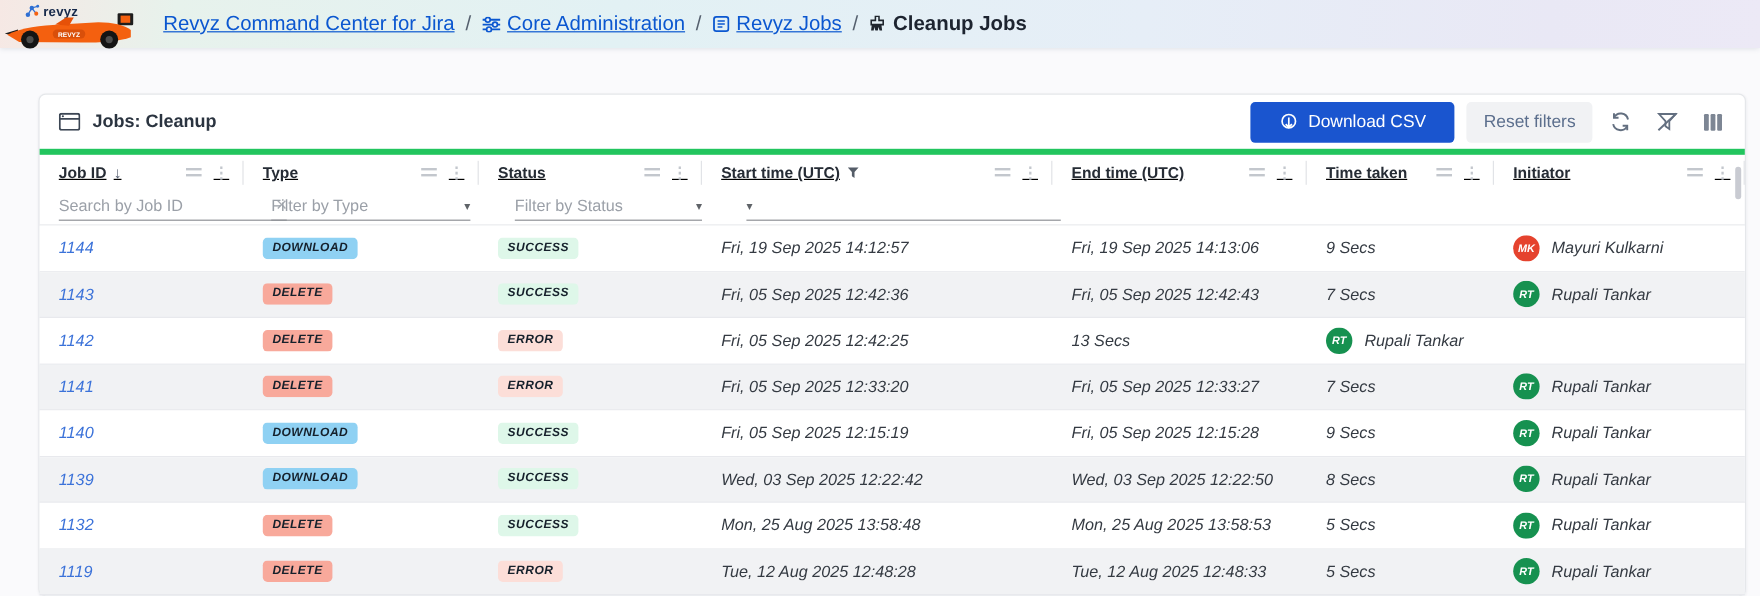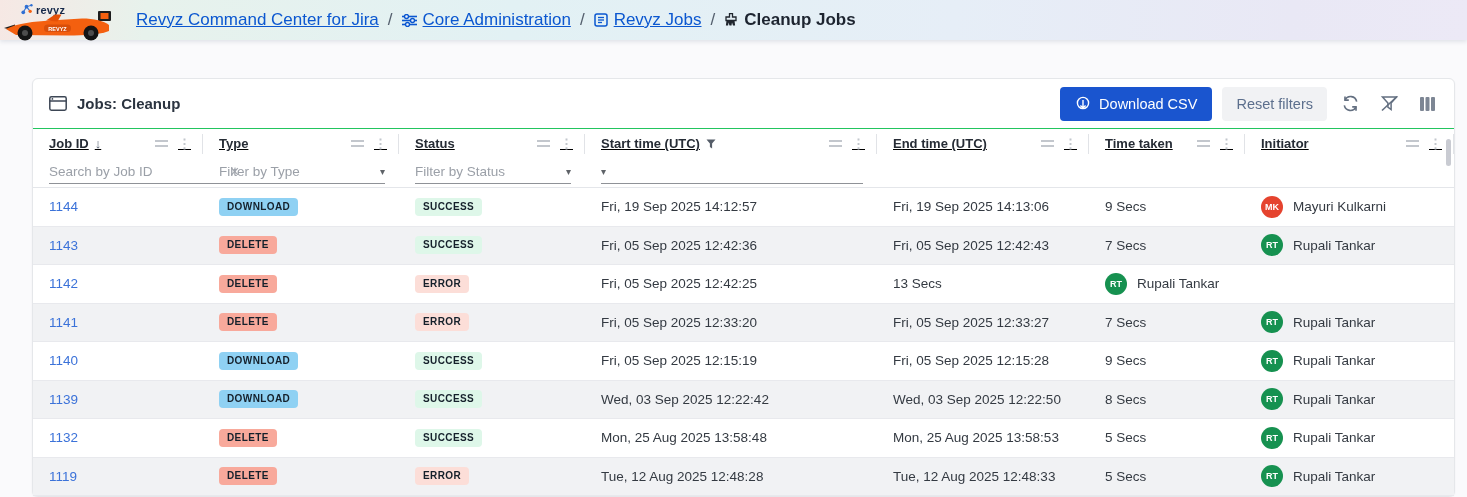--- a/index.html
+++ b/index.html
@@ -17,25 +17,25 @@
   .crumbs { display:flex; align-items:center; gap:9px; margin-left:8px; font-size:17px; }
   .crumbs a { color:#0b57d0; text-decoration:underline; cursor:pointer; }
   .crumb { display:flex; align-items:center; gap:6px; }
   .sep { color:#55606e; }
   .crumb-current { color:#1d2430; font-weight:bold; }
 
   
   .card { position:relative; margin:38px 12px 0 32px; background:#fff;
     border:1px solid #e5e7ea; border-radius:6px; box-shadow:0 1px 2px rgba(20,30,60,.05); }
   .card-header { height:50px; display:flex; align-items:center; justify-content:space-between;
-    padding:0 14px 0 16px; border-bottom:1px solid #22c55e; }
+    padding:0 14px 0 16px; border-bottom:5px solid #22c55e; }
   .card-title-wrap { display:flex; align-items:center; gap:10px; }
   .card-title { font-size:15px; font-weight:600; color:#2b3440; }
   .card-actions { display:flex; align-items:center; gap:10px; }
-  .btn-primary { display:flex; align-items:center; gap:8px; height:34px; padding:0 15px;
+  .btn-primary { display:flex; align-items:center; gap:8px; height:34px; padding:0 24px;
     background:#1a55cf; border:none; border-radius:4px; color:#fff; font-size:14.5px;
     font-family:inherit; cursor:pointer; }
   .btn-secondary { height:34px; padding:0 14px; background:#f1f2f4; border:none; border-radius:4px;
     color:#5c6f8d; font-size:14.5px; font-family:inherit; cursor:pointer; }
   .icon-btn { background:none; border:none; padding:4px; cursor:pointer; display:flex; align-items:center; }
   .icon-btn + .icon-btn { margin-left:2px; }
 
   
   .grid-row { display:grid; grid-template-columns:170px 196px 186px 292px 212px 156px 1fr; }
   .header-row { height:29px; align-items:center;text-decoration:underline; }
@@ -43,33 +43,33 @@
     padding:0 10px 0 16px; cursor:pointer; }
   .hcell:after { content:""; position:absolute; right:0; top:5px; bottom:4px; width:1px; background:#e1e3e7; }
   .hlabel { font-size:13px; font-weight:bold; color:#262c35; white-space:nowrap; }
   .sort-arrow { font-size:13px; color:#596273; }
   .hspacer { flex:1; }
   .h-eq { display:flex; flex-direction:column; gap:3px; padding:2px; cursor:pointer; }
   .h-eq i { display:block; width:13px; border-top:2px solid #c3c7cd; }
   .h-dots { color:#c3c7cd; font-weight:bold; font-size:13px; cursor:pointer; padding:0 2px; }
   .funnel { flex:0 0 auto; }
 
-  .filter-row { height:30px; border-bottom:1px solid #e4e6ea; }
+  .filter-row { height:30px; border-bottom:1px solid #e4e6ea;gap:7px; }
   .fcell { display:flex; align-items:flex-end; }
   .finput { flex:1; display:flex; align-items:center; margin:0 14px 3px 16px; height:24px;
     border-bottom:1px solid #8f9297; gap:4px; }
   .finput input { flex:1; border:none; outline:none; background:transparent; font-family:inherit;
     font-size:13.5px; color:#343a42; min-width:0; }
   .finput input::placeholder { color:#9ba0a8; }
   .ph { flex:1; font-size:13.5px; color:#9ba0a8; white-space:nowrap; }
   .val { flex:1; font-size:13.5px; color:#343a42; }
   .clear { color:#a7abb2; font-size:16px; line-height:1; cursor:pointer; }
   .caret { color:#5f6368; font-size:10px; cursor:pointer; }
 
-  .trow { height:38.5px; align-items:center; border-bottom:1px solid #e8e9ed; background:#fff; }
+  .trow { height:38.5px; align-items:center; border-bottom:1px solid #e8e9ed; background:#fff;font-style:italic; }
   .tbody .trow:nth-child(even) { background:#f1f2f4; }
   .cell { padding:0 10px 0 16px; font-size:13.5px; color:#343a42; white-space:nowrap;
     overflow:hidden; display:flex; align-items:center; }
   .job-link { color:#3b72d9; text-decoration:none; cursor:pointer; }
   .badge { font-size:10px; font-weight:bold; letter-spacing:.4px; color:#15202b;
     padding:4px 8px; border-radius:4px; line-height:1; }
   .avatar { width:22px; height:22px; border-radius:50%; color:#fff; font-size:9px; font-weight:bold;
     display:flex; align-items:center; justify-content:center; margin-right:10px; flex:0 0 auto; }
 
   .vscroll-thumb { position:absolute; top:60px; right:3px; width:5px; height:27px;

